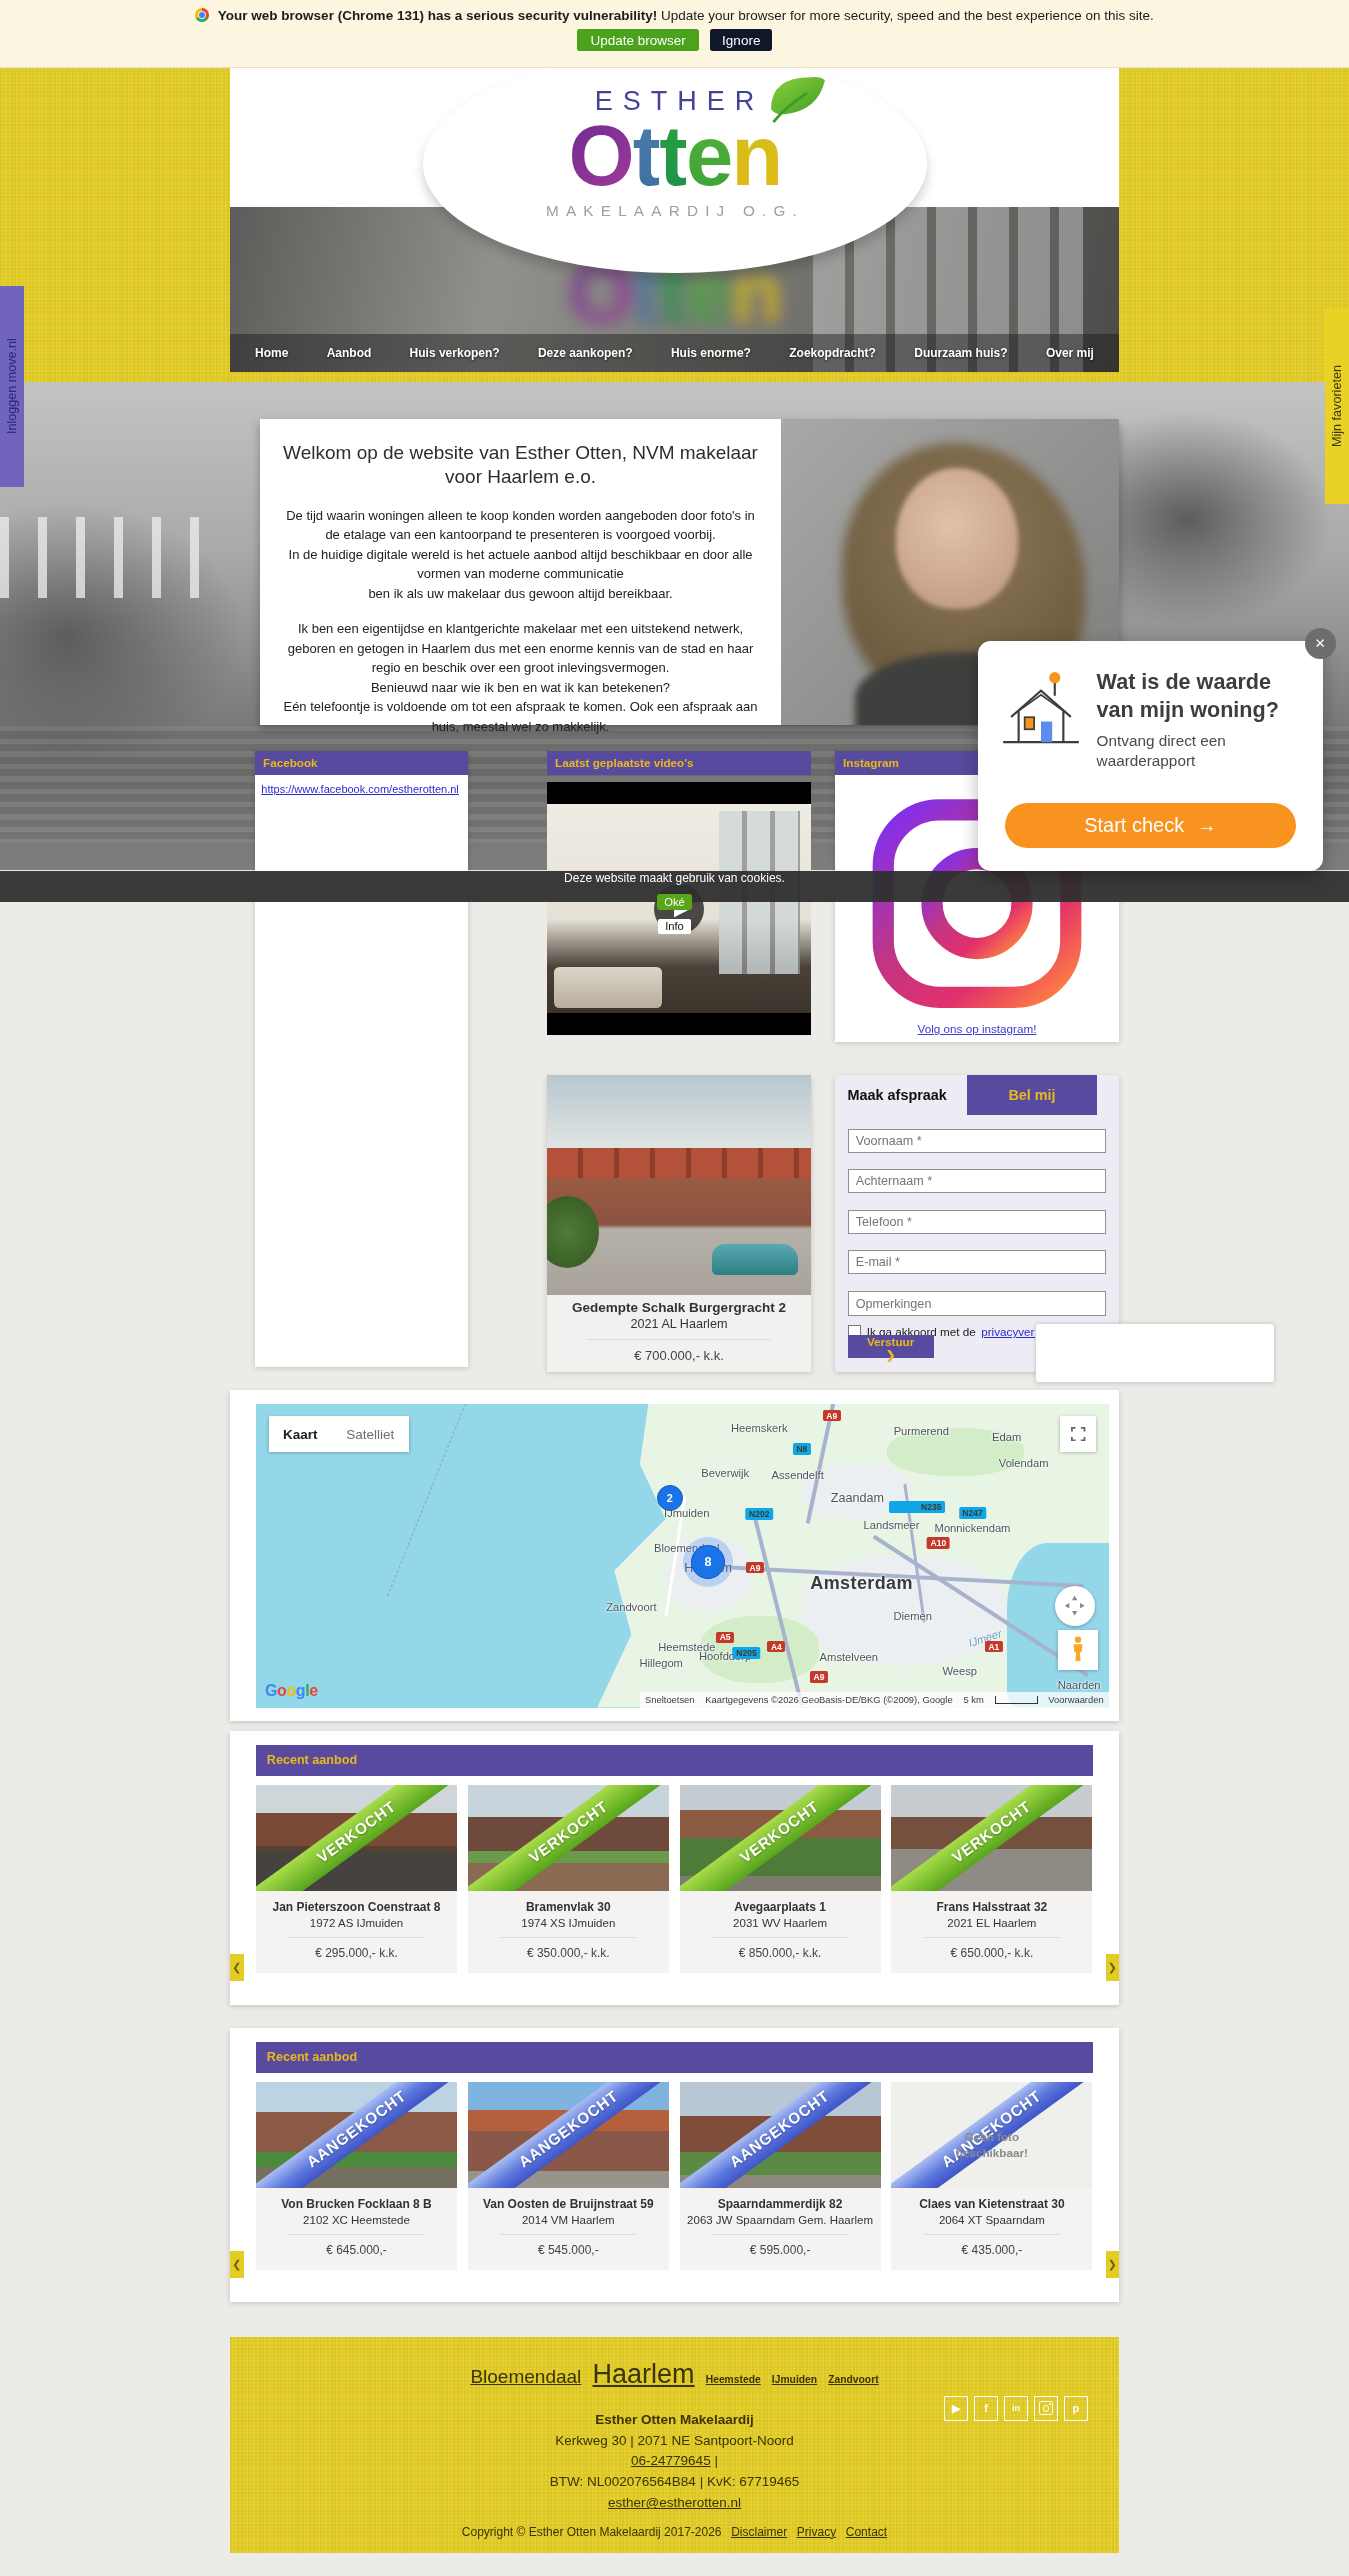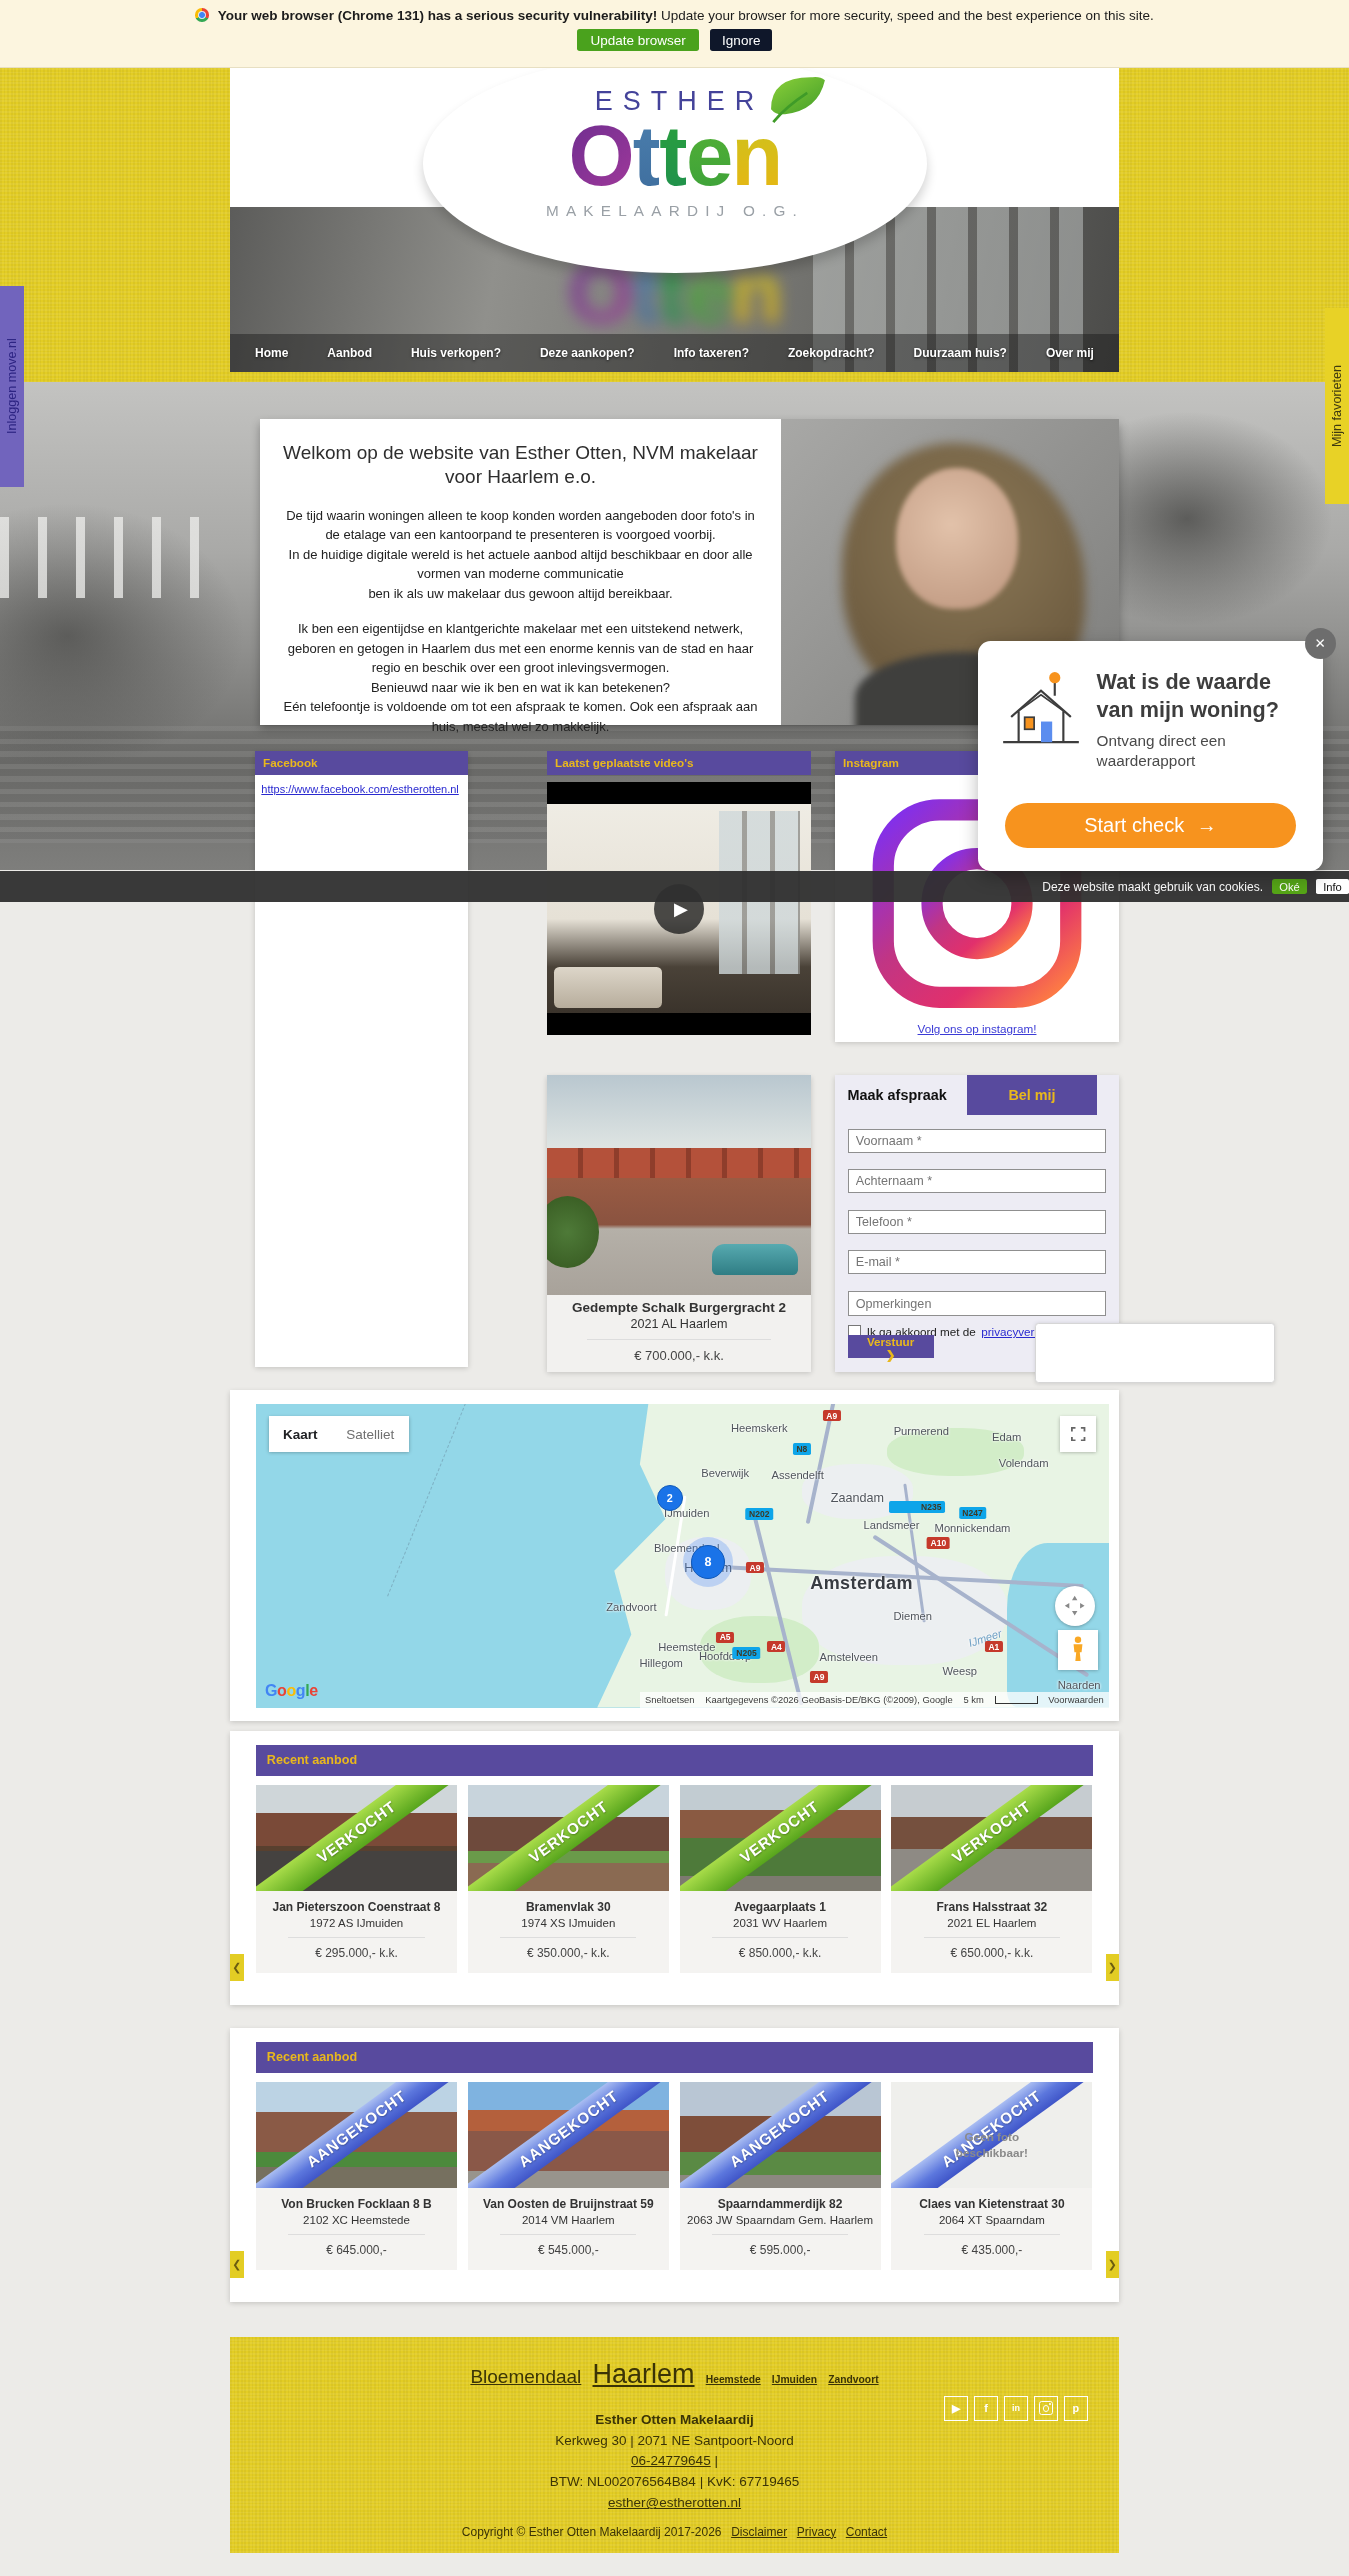--- a/index.html
+++ b/index.html
@@ -133,21 +133,21 @@
   .vp-close{position:absolute;right:-12.6px;top:-13.5px;width:31px;height:31px;border-radius:50%;background:#6d6d6d;
     color:#fff;font-size:13.5px;display:flex;align-items:center;justify-content:center;cursor:pointer;}
   .vp-body{display:flex;padding:27px 21.6px 0 20px;gap:12.6px;}
   .vp-text{color:#3d3d3d;}
   .vp-title{font-size:21.6px;font-weight:bold;line-height:1.3;}
   .vp-sub{font-size:15.3px;margin-top:7.2px;line-height:1.3;color:#4a4a4a;}
   .vp-btn{position:absolute;left:27px;right:27px;bottom:23.4px;height:45px;border-radius:22.5px;background:#f7931e;
     color:#fff;font-size:20px;display:flex;align-items:center;justify-content:center;gap:12.6px;cursor:pointer;}
   
   .cookie-bar{position:absolute;top:871px;left:0;right:0;height:31px;background:rgba(47,47,47,.95);z-index:40;
-    display:flex;align-items:center;justify-content:flex-end;gap:9px;color:#fff;font-size:12px;}
+    display:flex;align-items:center;justify-content:flex-start;gap:9px;color:#fff;font-size:12px;flex-direction:column;}
   .cookie-ok{background:#56a617;color:#fff;font-size:11.2px;padding:1.8px 7.2px;border-radius:2.7px;cursor:pointer;}
   .cookie-info{background:#fff;color:#111;font-size:11.2px;padding:1.8px 7.2px;border-radius:1.8px;cursor:pointer;}
   
   .map-card{position:absolute;left:230px;top:1390px;width:889px;height:331px;background:#fff;z-index:5;
     box-shadow:0 1.8px 5.4px rgba(0,0,0,.18);}
   .map{position:absolute;left:26px;top:13.5px;width:853px;height:304px;background:#93d7e8;overflow:hidden;}
   .land{position:absolute;inset:0;background:#e8f4e4;
     clip-path:polygon(46% 0,100% 0,100% 100%,40% 100%,44% 76%,42% 55%,48% 38%,45% 20%);}
   .sea-right{position:absolute;right:0;top:46%;width:12%;height:54%;background:#93d7e8;border-radius:40% 0 0 10%;}
   .patch{position:absolute;border-radius:45%;}
@@ -288,21 +288,21 @@
       <div class="big">
         <span class="logo-main"><span class="lo">O</span><span class="lt1">t</span><span class="lt2">t</span><span class="le">e</span><span class="ln">n</span></span>
       </div>
     </div>
   </div>
   <div class="strip-nav" style="position:absolute;left:230px;top:334px;width:889px;box-sizing:border-box;">
     <span class="nav-item">Home</span>
     <span class="nav-item">Aanbod</span>
     <span class="nav-item">Huis verkopen?</span>
     <span class="nav-item">Deze aankopen?</span>
-    <span class="nav-item">Info taxeren?</span>
+    <span class="nav-item">Huis enorme?</span>
     <span class="nav-item">Zoekopdracht?</span>
     <span class="nav-item">Duurzaam huis?</span>
     <span class="nav-item">Over mij</span>
   </div>
 
   <div class="welcome-card">
     <div class="welcome-text">
       <div class="welcome-title">Welkom op de website van Esther Otten, NVM makelaar voor Haarlem e.o.</div>
       <p>De tijd waarin woningen alleen te koop konden worden aangeboden door foto's in de etalage van een kantoorpand te presenteren is voorgoed voorbij.</p>
       <p>In de huidige digitale wereld is het actuele aanbod altijd beschikbaar en door alle vormen van moderne communicatie</p>

